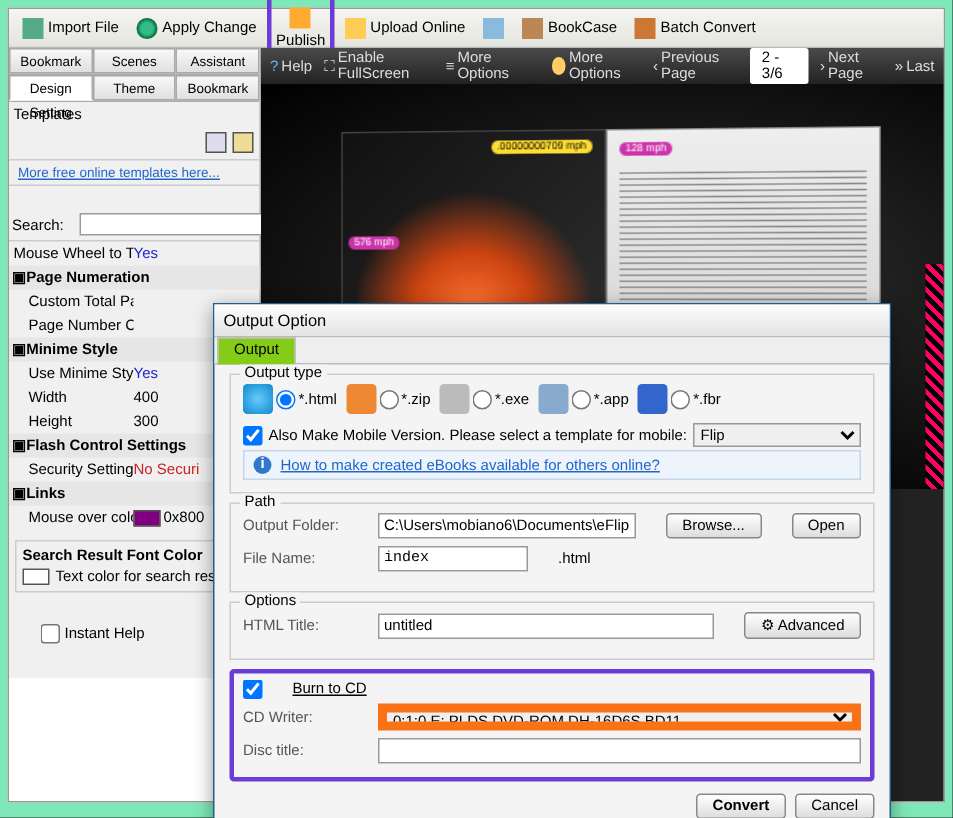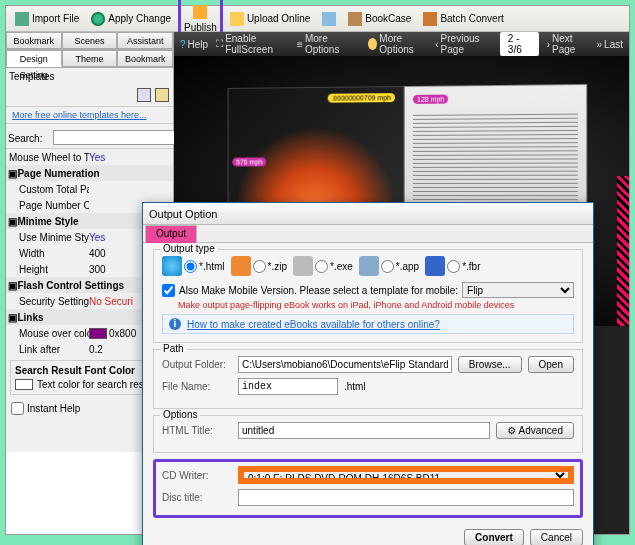--- a/index.html
+++ b/index.html
@@ -21,21 +21,21 @@
 .minitab { flex: 1; font-size: 9px; text-align: center; line-height: 16px; border: 1px solid #aaa; background: linear-gradient(#f8f8f8,#e0e0e0); cursor: pointer; }
 .minitab.active { background: #fff; border-bottom: 1px solid #fff; }
 .tpl-bar { display: flex; align-items: center; gap: 4px; padding: 4px; border-bottom: 1px solid #ccc; }
 .btn-spread { display: flex; align-items: center; gap: 3px; background: linear-gradient(#fff,#ddd); border: 1px solid #888; padding: 2px 6px; border-radius: 2px; cursor: pointer; }
 .sm-ico { width: 14px; height: 14px; background: #888; border: 1px solid #555; }
 .link-row { padding: 3px 6px; color: #26c; text-decoration: underline; border-bottom: 1px solid #ccc; font-size: 9px; cursor: pointer; }
 .form-row { display: flex; align-items: center; padding: 2px 3px; height: 16px; font-size: 9px; }
 .form-row .lbl { flex: 0 0 80px; white-space: nowrap; overflow: hidden; }
 .form-row .val { flex: 1; text-align: left; }
 .section-h { background: #e6e6e6; font-weight: bold; padding: 1px 2px; }
-.search-box { display: flex; padding: 2px; gap: 11px; border-bottom: 1px solid #ccc; margin-top: 4px; }
+.search-box { display: flex; padding: 2px; gap: 11px; border-bottom: 1px solid #ccc; margin-top: 16px; }
 .search-box input { flex: 1; border: 1px solid #999; height: 15px; }
 .search-box button { width: 18px; height: 16px; border: 1px solid #999; background: #eee; cursor: pointer; }
 .yes { color: #22c; }
 .nosec { color: #c22; }
 .swatch { width: 18px; height: 11px; border: 1px solid #555; display: inline-block; }
 .right-area { position: absolute; left: 168px; top: 26px; right: 0; bottom: 0; background: #222; }
 .dark-tb { background: linear-gradient(#4a4a4a,#222); height: 24px; display: flex; align-items: center; color: #ddd; font-size: 9px; gap: 8px; padding: 0 6px; }
 .dark-tb .ditem { display: flex; align-items: center; gap: 2px; cursor: pointer; }
 .gear { width: 12px; height: 12px; background: #fc6; border-radius: 50%; }
 .page-ind { background: #fff; color: #000; padding: 1px 8px; border-radius: 2px; }
@@ -45,49 +45,49 @@
 .page-r { flex: 1; background: linear-gradient(#eee,#ccc); border: 1px solid #888; position: relative; }
 .swirl { position: absolute; inset: 10px; background: radial-gradient(circle at 50% 60%, #f73 0%, #c41 30%, transparent 60%); border-radius: 50%; filter: blur(1px); }
 .badge-y { position: absolute; background: #fd3; color: #000; font-size: 7px; padding: 1px 4px; border-radius: 8px; }
 .badge-p { position: absolute; background: #c3a; color: #fff; font-size: 7px; padding: 1px 4px; border-radius: 8px; }
 .pink-stripes { position: absolute; right: 0; top: 120px; width: 12px; height: 180px; background: repeating-linear-gradient(45deg,#f06,#f06 3px,#000 3px,#000 6px); }
 .bm-tab { position: absolute; left: 2px; top: 55px; width: 14px; height: 70px; background: #333; color: #ddd; writing-mode: vertical-rl; text-align: center; font-size: 9px; border: 1px solid #555; cursor: pointer; }
 
 .dialog { position: absolute; left: 109px; top: 196px; width: 452px; height: 351px; background: #f4f4f4; border: 1px solid #1b5f93; box-shadow: 0 3px 12px rgba(0,0,0,.4); margin-left: 27px; }
 .dlg-title { background: linear-gradient(#fdfdfd,#e4e4e4); height: 22px; line-height: 22px; padding: 0 6px; font-size: 11px; border-bottom: 1px solid #bbb; }
 .dlg-tabs { display: flex; height: 18px; background: #eee; border-bottom: 1px solid #bbb; }
-.dlg-tab { padding: 2px 10px; background: #ec4899; border: 1px solid #bbb; border-bottom: none; margin: 0 0 -1px 2px; font-size: 10px; cursor: pointer; }
+.dlg-tab { padding: 2px 10px; background: #84cc16; border: 1px solid #bbb; border-bottom: none; margin: 0 0 -1px 2px; font-size: 10px; cursor: pointer; }
 .dlg-body { padding: 6px 10px; }
 .fieldset { border: 1px solid #ccc; margin-bottom: 6px; padding: 6px 8px 8px; position: relative; }
 .fieldset .legend { position: absolute; top: -7px; left: 6px; background: #f4f4f4; padding: 0 3px; font-size: 10px; }
 .types-row { display: flex; align-items: center; gap: 6px; margin-bottom: 6px; }
 .types-row .t { display: flex; align-items: center; gap: 2px; }
 .types-row .ticon { width: 20px; height: 20px; border-radius: 3px; }
 .i-html { background: radial-gradient(circle,#6cf,#18c); }
 .i-zip { background: #e83; }
 .i-exe { background: #bbb; }
 .i-app { background: #8ac; }
 .i-fbr { background: #36c; }
 .mobile-row { display: flex; align-items: center; gap: 4px; margin-bottom: 2px; }
 .mobile-row select { flex: 1; height: 16px; border: 1px solid #999; }
 .note { color: #c22; font-size: 9px; margin-left: 16px; margin-bottom: 4px; }
 .info-row { background: #eef4fb; border: 1px solid #c3d6eb; padding: 3px 6px; display: flex; align-items: center; gap: 6px; font-size: 9px; }
 .info-row .icircle { width: 12px; height: 12px; border-radius: 50%; background: #37c; color: #fff; text-align: center; line-height: 12px; font-weight: bold; }
 .info-row a { color: #26c; text-decoration: underline; cursor: pointer; }
-.kv { display: flex; align-items: center; gap: 6px; margin-bottom: 5px; }
+.kv { display: flex; align-items: center; gap: 20px; margin-bottom: 5px; }
 .kv .k { width: 70px; font-size: 10px; color: #555; }
 .kv input[type=text] { border: 1px solid #999; height: 17px; padding: 0 3px; }
 .kv .wide { flex: 1; }
 .btn { background: linear-gradient(#fff,#ddd); border: 1px solid #888; padding: 2px 10px; border-radius: 3px; cursor: pointer; font-size: 10px; }
 .btn.adv::before { content: "⚙ "; }
 .dlg-foot { position: absolute; bottom: 6px; right: 10px; display: flex; gap: 6px; }
 .hl-burn { border: 3px solid #6b3cd8; border-radius: 3px; padding: 4px 6px; }
 .bottom-left { position: absolute; left: 0; top: 350px; width: 168px; background: #f0f0f0; }
 .sr-block { border: 1px solid #ccc; padding: 4px; margin: 4px; }
-.ih { display: flex; align-items: center; gap: 3px; padding: 3px; margin: 2px; }
+.ih { display: flex; align-items: center; gap: 3px; padding: 3px; margin: 18px; }
 .color-label { display: flex; align-items: center; gap: 4px; font-size: 9px; }
 </style>
 </head>
 <body>
 
 <div class="app">
 
   <div class="toolbar-main">
     <div class="tb-item">
         <span class="ico ico-import"></span>
@@ -304,21 +304,20 @@
               <span class="ticon i-fbr"></span>
               <input type="radio" style="">
               <span>*.fbr</span>
             </div>
         </div>
         <div class="mobile-row">
           <input type="checkbox" checked="" style="">
           <span>Also Make Mobile Version. Please select a template for mobile:</span>
           <select><option>Flip</option></select>
         </div>
-        <div class="note">Make output page-flipping eBook works on iPad, iPhone and Android mobile devices</div>
         <div class="info-row">
           <span class="icircle">i</span>
           <a>How to make created eBooks available for others online?</a>
         </div>
       </div>
 
       <div class="fieldset">
         <div class="legend">Path</div>
         <div class="kv">
           <span class="k">Output Folder:</span>
@@ -336,20 +335,24 @@
       <div class="fieldset">
         <div class="legend">Options</div>
         <div class="kv">
           <span class="k">HTML Title:</span>
           <input class="wide" type="text" value="untitled" style="">
           <button class="btn adv">Advanced</button>
         </div>
       </div>
 
       <div class="fieldset hl-burn">
+        <div class="kv" style="margin-bottom:3px">
+          <input type="checkbox" checked="" style="">
+          <span style="text-decoration:underline">Burn to CD</span>
+        </div>
         <div class="kv">
           <span class="k">CD Writer:</span>
           <select class="wide" style="height:18px;border:6px solid #f97316"><option>0:1:0,E: PLDS     DVD-ROM DH-16D6S BD11</option></select>
         </div>
         <div class="kv">
           <span class="k">Disc title:</span>
           <input class="wide" type="text" style="">
         </div>
       </div>
     </div>

